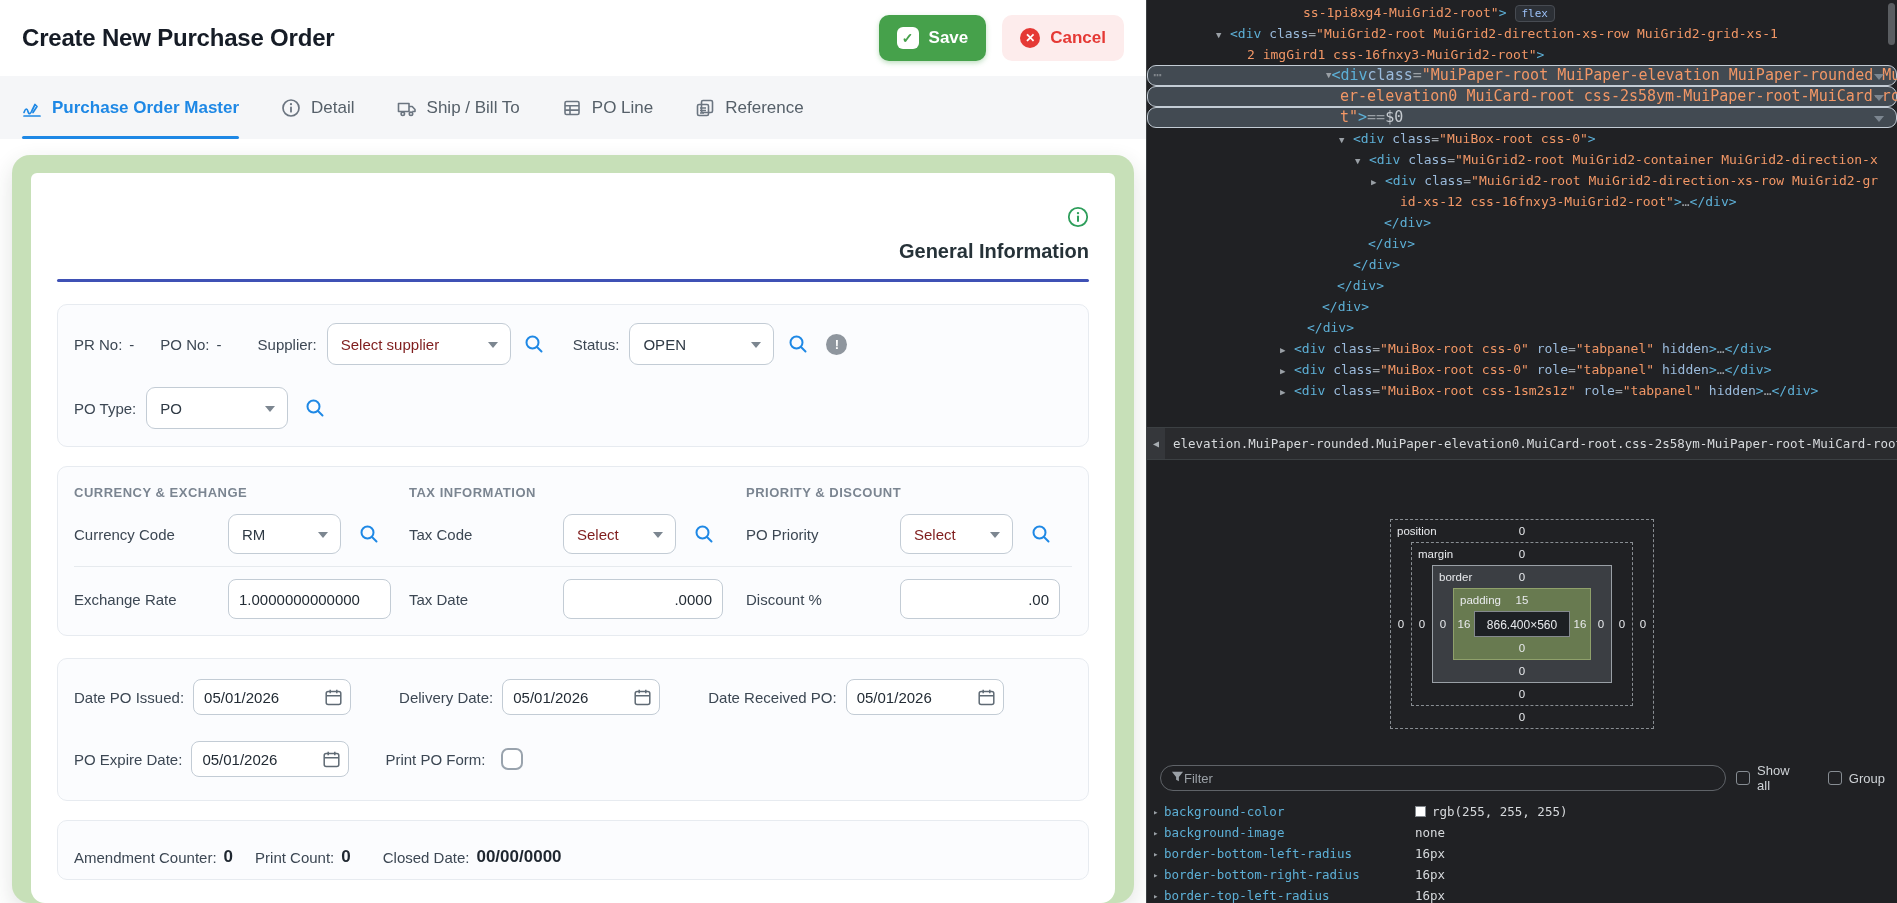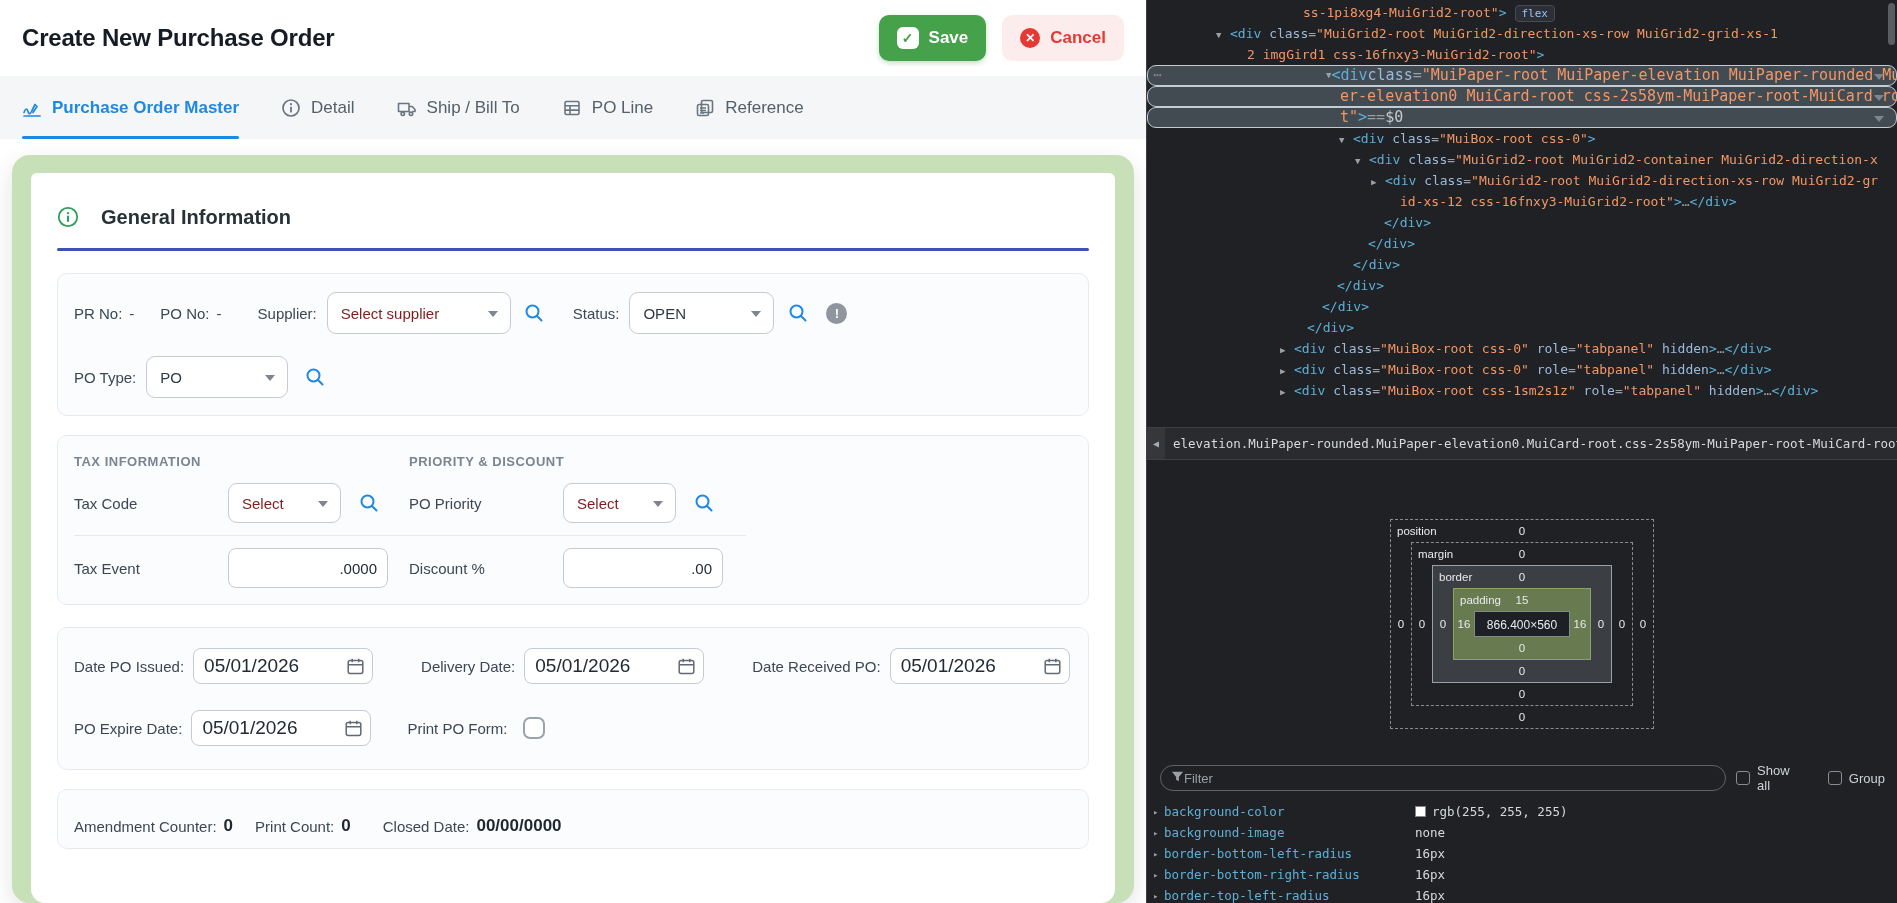--- a/index.html
+++ b/index.html
@@ -30,21 +30,21 @@
   .atab.active { color:#1e88e5; font-weight:600; }
   .atab.active .aticon { color:#1e88e5; }
   .atab.active::after { content:""; position:absolute; left:0; right:0; bottom:0; height:3px;
                         background:#1e88e5; border-radius:2px; }
 
   .card-outer { position:absolute; left:12px; top:155px; width:1122px; height:748px;
                 background:#c7e0b8; border-radius:18px; box-shadow:0 8px 22px rgba(40,60,40,.14); }
   .card-inner { position:absolute; left:19px; right:19px; top:18px; bottom:0;
                 background:#fff; border-radius:6px 6px 14px 14px; overflow:hidden; }
 
-  .section-head { display:flex; align-items:flex-start; gap:22px; margin:33px 26px 0; }
+  .section-head { display:flex; align-items:flex-end; gap:8px; margin:33px 26px 0;flex-direction:column; }
   .section-title { font-size:20px; font-weight:700; color:#263238; }
   .rule { height:3px; background:#3f51b5; border-radius:2px; margin:16px 26px 0; }
 
   .group { margin:0 26px; background:#fbfcfe; border:1px solid #e7ebf0; border-radius:10px; }
   .g1 { margin-top:22px; padding:18px 16px 17px; }
   .g2 { margin-top:19px; padding:18px 16px 16px; }
   .g3 { margin-top:22px; padding:20px 16px 23px; }
   .g4 { margin-top:19px; height:60px; padding:12px 16px; display:flex; align-items:flex-end; }
 
   .frow { display:flex; align-items:center; }
@@ -67,22 +67,22 @@
   .crow { display:flex; align-items:center; margin-top:14px; }
   .crow .lbl { width:154px; flex:none; }
   .cdiv { border-top:1px solid #e6eaee; margin-top:12px; }
   .crow2 { margin-top:12px; }
 
   .ninput { height:40px; border:1px solid #c3ccd5; border-radius:8px; padding:0 10px;
             font-size:15px; color:#232c35; font-family:inherit; background:#fff; }
   .num-right { text-align:right; }
 
   .dwrap { position:relative; display:flex; align-items:center; }
-  .dinput { height:36px; width:180px; border:1px solid #c3ccd5; border-radius:8px;
-            padding:0 34px 0 10px; font-size:19px; color:#222b34; font-family:inherit; background:#fff; }
+  .dinput { height:36px; width:158px; border:1px solid #c3ccd5; border-radius:8px;
+            padding:0 34px 0 10px; font-size:15px; color:#222b34; font-family:inherit; background:#fff; }
   .cal { position:absolute; right:8px; display:flex; }
 
   .chk { width:22px; height:22px; border:2px solid #99a3ad; border-radius:7px; background:#fff; }
 
   .sum-val { font-size:17px; font-weight:700; color:#1f2730; }
 
   
   #devtools { position:absolute; left:1146px; top:0; width:751px; height:903px;
               background:#202124; border-left:1px solid #3c4043; color:#e8eaed; }
 
@@ -273,36 +273,56 @@
                 <circle cx="9.5" cy="9.5" r="6"></circle>
                 <path d="M14 14l4.5 4.5"></path>
               </svg>
           </button>
         </div>
       </div>
 
       <div class="group g2">
         <div class="g2-grid">
           <div>
+            <div class="ghead">CURRENCY &amp; EXCHANGE</div>
+            <div class="crow">
+              <span class="lbl">Currency Code</span>
+              <div class="sel" style="width:113px;margin-right:17px;height:40px;">
+                <span>RM</span>
+              </div>
+              <button class="search-btn">
+                <svg width="22" height="22" viewBox="0 0 22 22" fill="none" stroke="#1e88e5" stroke-width="2" stroke-linecap="round">
+                    <circle cx="9.5" cy="9.5" r="6"></circle>
+                    <path d="M14 14l4.5 4.5"></path>
+                  </svg>
+              </button>
+            </div>
+            <div class="cdiv"></div>
+            <div class="crow crow2">
+              <span class="lbl">Exchange Rate</span>
+              <input class="ninput" style="width: 163px;" readonly="" value="1.0000000000000">
+            </div>
+          </div>
+          <div>
             <div class="ghead">TAX INFORMATION</div>
             <div class="crow">
               <span class="lbl">Tax Code</span>
               <div class="sel" style="width:113px;margin-right:17px;height:40px;">
                 <span class="ph">Select</span>
               </div>
               <button class="search-btn">
                 <svg width="22" height="22" viewBox="0 0 22 22" fill="none" stroke="#1e88e5" stroke-width="2" stroke-linecap="round">
                     <circle cx="9.5" cy="9.5" r="6"></circle>
                     <path d="M14 14l4.5 4.5"></path>
                   </svg>
               </button>
             </div>
             <div class="cdiv"></div>
             <div class="crow crow2">
-              <span class="lbl">Tax Event</span>
+              <span class="lbl">Tax Date</span>
               <input class="ninput num-right" style="width: 160px;" readonly="" value=".0000">
             </div>
           </div>
           <div>
             <div class="ghead">PRIORITY &amp; DISCOUNT</div>
             <div class="crow">
               <span class="lbl">PO Priority</span>
               <div class="sel" style="width:113px;margin-right:17px;height:40px;">
                 <span class="ph">Select</span>
               </div>

